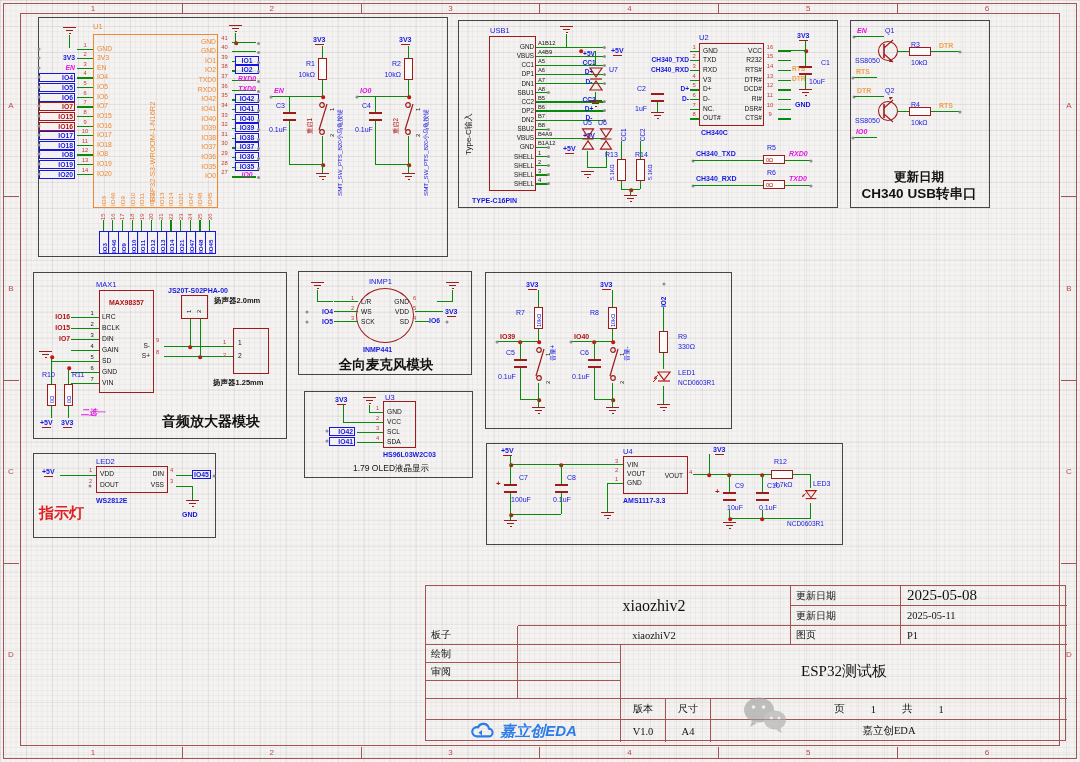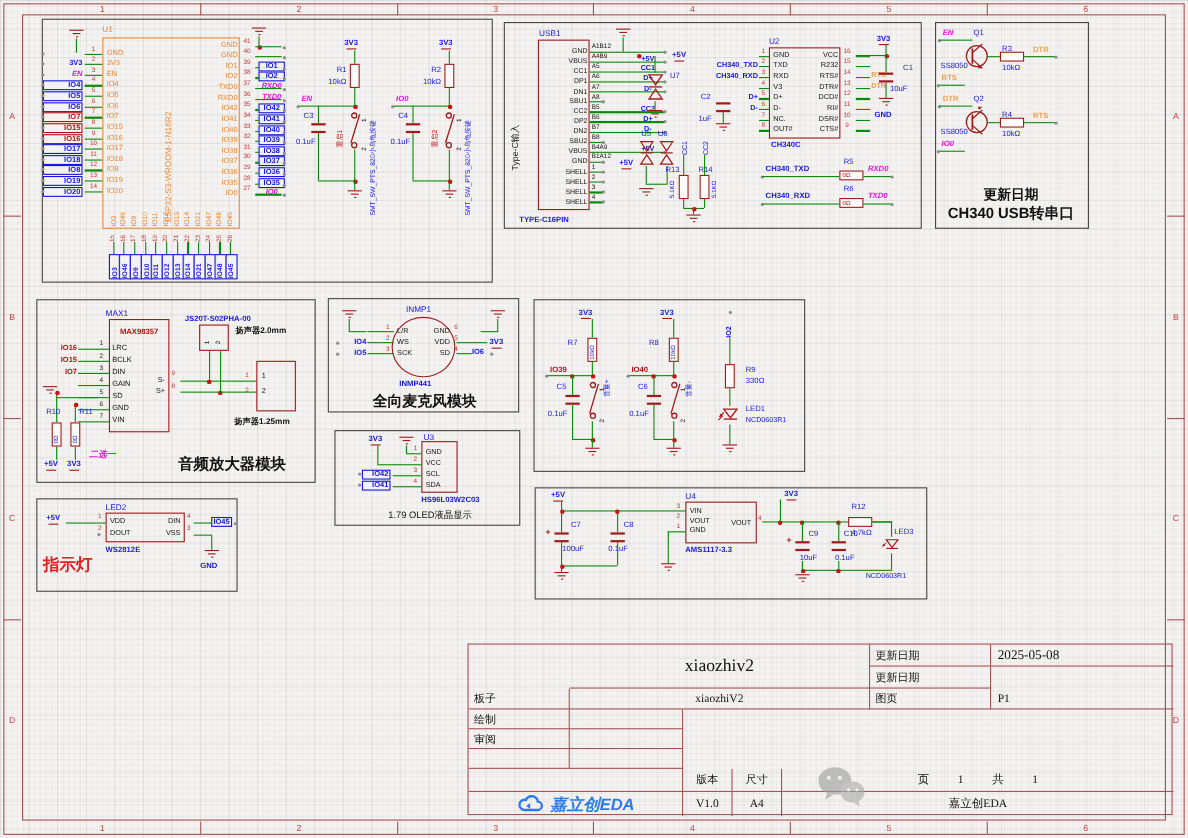--- a/index.html
+++ b/index.html
@@ -1244,32 +1244,34 @@
       <span class="jd" style="left:275px;top:75px"></span>
     <div class="wv" style="left:242px;top:66px;height:8px"></div>
     <div class="wv" style="left:275px;top:66px;height:8px"></div>
     <div class="gnd" style="left:236px;top:78px"></div>
     <span class="lbl blue" style="left:300px;top:76px;font-size:6.5px">NCD0603R1</span>
   </div>
 
   <div id="tb" class="m" style="left:425px;top:585px;width:641px;height:156px">
     <div class="tc" style="left:92px;top:0;width:273px;height:40px;font-size:16px;display:flex;align-items:center;justify-content:center">xiaozhiv2</div>
     <div class="tc" style="left:365px;top:0;width:110px;height:20px;font-size:10px;display:flex;align-items:center;padding-left:5px">更新日期</div>
-    <div class="tc" style="left:475px;top:0;width:166px;height:20px;font-size:12px;display:flex;align-items:center;padding-left:6px;border-right:none">2025-05-08</div>
+    <div class="tc" style="left:475px;top:0;width:166px;height:20px;font-size:15px;display:flex;align-items:center;padding-left:6px;border-right:none">2025-05-08</div>
     <div class="tc" style="left:365px;top:20px;width:110px;height:20px;font-size:10px;display:flex;align-items:center;padding-left:5px">更新日期</div>
+    <div class="tc" style="left:475px;top:20px;width:166px;height:20px;font-size:10.5px;display:flex;align-items:center;padding-left:6px;border-right:none">2025-05-11</div>
     <div class="tc" style="left:0;top:40px;width:92px;height:19px;font-size:10px;display:flex;align-items:center;padding-left:5px">板子</div>
     <div class="tc" style="left:92px;top:40px;width:273px;height:19px;font-size:10.5px;display:flex;align-items:center;justify-content:center">xiaozhiV2</div>
     <div class="tc" style="left:365px;top:40px;width:110px;height:19px;font-size:10px;display:flex;align-items:center;padding-left:5px">图页</div>
     <div class="tc" style="left:475px;top:40px;width:166px;height:19px;font-size:10.5px;display:flex;align-items:center;padding-left:6px;border-right:none">P1</div>
     <div class="tc" style="left:0;top:59px;width:92px;height:18px;font-size:10px;display:flex;align-items:center;padding-left:5px">绘制</div>
     <div class="tc" style="left:92px;top:59px;width:103px;height:18px"></div>
     <div class="tc" style="left:0;top:77px;width:92px;height:18px;font-size:10px;display:flex;align-items:center;padding-left:5px">审阅</div>
     <div class="tc" style="left:92px;top:77px;width:103px;height:18px"></div>
     <div class="tc" style="left:0;top:95px;width:92px;height:18px"></div>
     <div class="tc" style="left:92px;top:95px;width:103px;height:18px"></div>
+    <div class="tc" style="left:195px;top:59px;width:446px;height:54px;font-size:15px;display:flex;align-items:center;justify-content:center;border-right:none">ESP32测试板</div>
     <div class="tc" style="left:0;top:113px;width:195px;height:21px"></div>
     <div class="tc" style="left:195px;top:113px;width:45px;height:21px;font-size:10px;display:flex;align-items:center;justify-content:center">版本</div>
     <div class="tc" style="left:240px;top:113px;width:45px;height:21px;font-size:10px;display:flex;align-items:center;justify-content:center">尺寸</div>
     <div class="tc" style="left:285px;top:113px;width:356px;height:21px;font-size:10.5px;display:flex;align-items:center;justify-content:center;gap:26px;border-right:none">
       <span>页</span>
       <span>1</span>
       <span>共</span>
       <span>1</span>
     </div>
     <div class="tc" style="left:0;top:134px;width:195px;height:22px;border-bottom:none;display:flex;align-items:center;justify-content:center;gap:5px">

